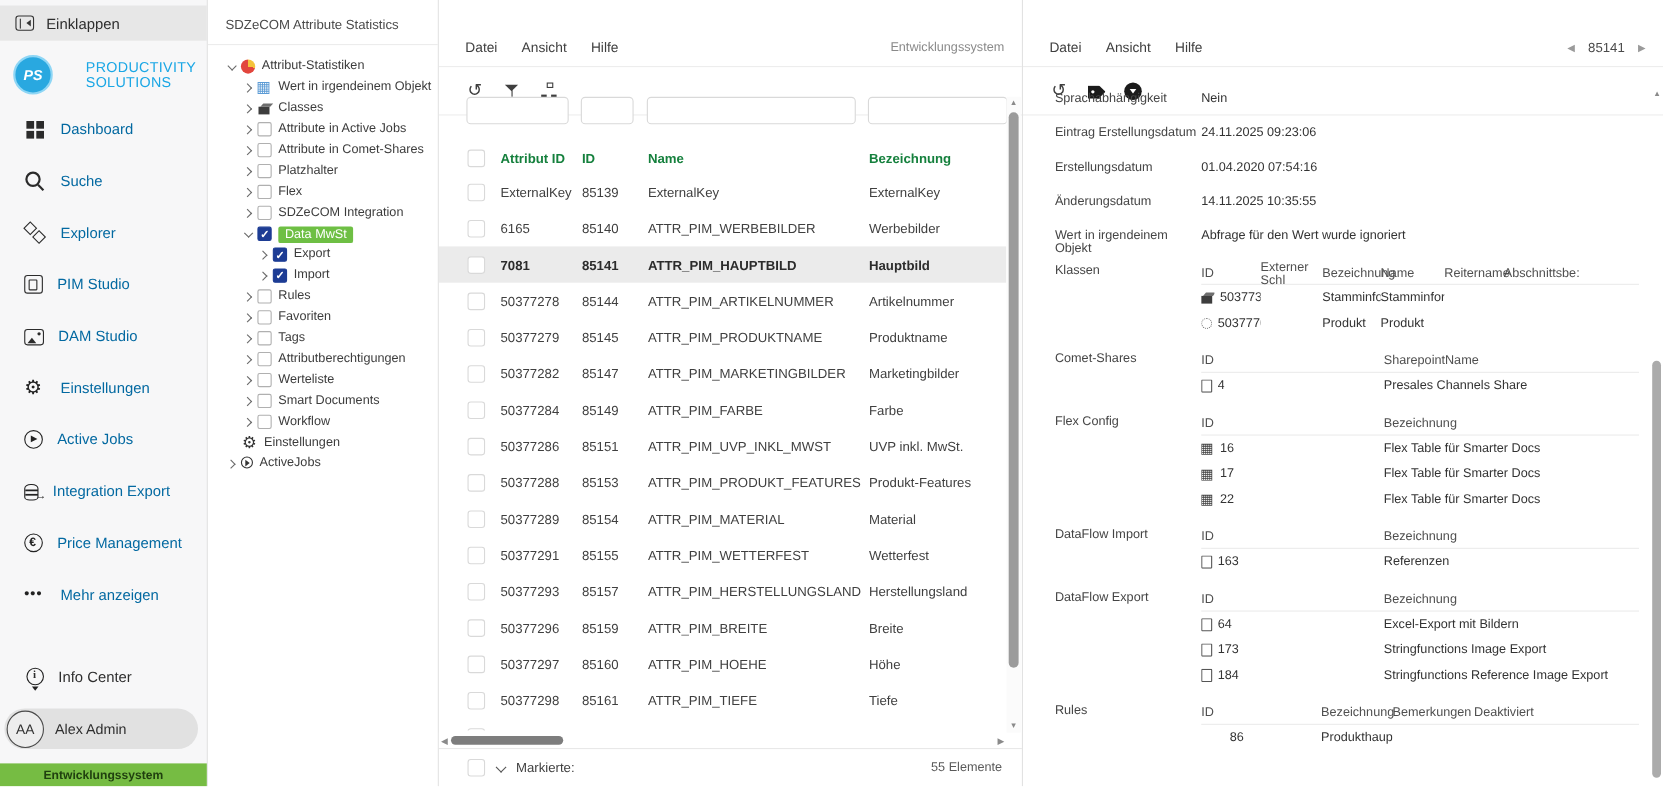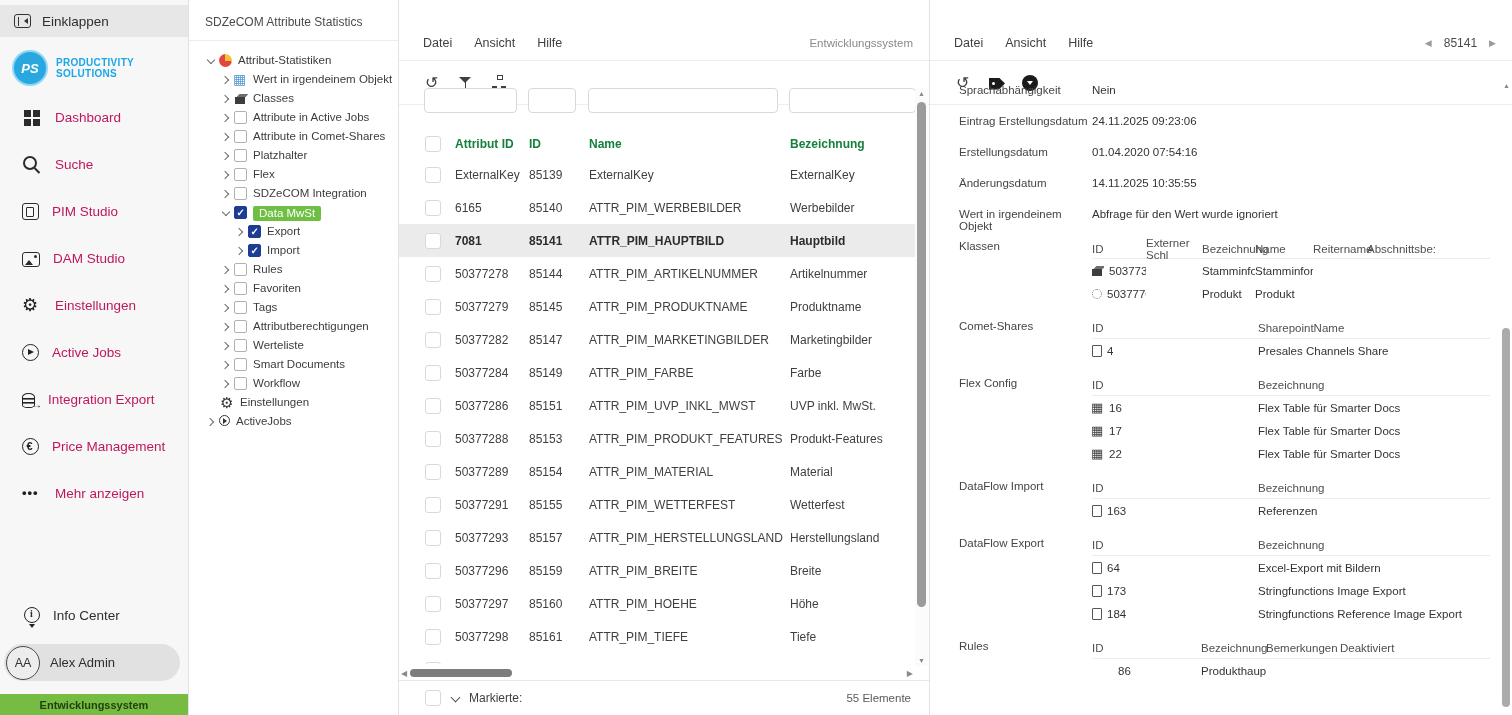--- a/index.html
+++ b/index.html
@@ -10,23 +10,23 @@
   
   .sidebar { position:absolute; left:0; top:0; width:189px; height:715px; background:#f7f7f8; border-right:1px solid #e2e2e2; }
   .collapse-row { position:absolute; top:5px; left:0; right:0; height:32px; background:#e7e7e7;
                   display:flex; align-items:center; gap:11px; padding-left:14px; font-size:13.5px; color:#2e2e2e; cursor:pointer; }
   .icn-collapse { position:relative; width:17px; height:14px; border:1.7px solid #333; border-radius:3px; flex:none; }
   .icn-collapse::before { content:""; position:absolute; left:2.5px; top:1.5px; bottom:1.5px; width:1.8px; background:#333; }
   .icn-collapse::after { content:""; position:absolute; right:2.5px; top:2.5px; border-top:3px solid transparent; border-bottom:3px solid transparent; border-right:4px solid #333; }
   .logo-row { position:absolute; top:50px; left:12px; display:flex; align-items:center; gap:8px; }
   .logo-badge { width:36px; height:36px; border-radius:50%; background:#29a8e0; border:2px solid #8ed6f5;
                 color:#fff; font-size:13px; font-weight:bold; font-style:italic; display:flex; align-items:center; justify-content:center; }
-  .logo-text { color:#1ba7e5; font-size:10px; font-weight:bold; line-height:1.1; letter-spacing:.3px; }
+  .logo-text { color:#1ba7e5; font-size:13px; font-weight:normal; line-height:1.1; letter-spacing:.3px;margin-left:22px; }
   .nav { position:absolute; top:94px; left:0; right:0; }
-  .nav-item { height:47px; display:flex; align-items:center; gap:13px; padding-left:22px; font-size:13.5px; color:#be185d; cursor:pointer; }
+  .nav-item { height:47px; display:flex; align-items:center; gap:13px; padding-left:22px; font-size:13.5px; color:#0369a1; cursor:pointer; }
   .nav-icon { position:relative; width:20px; height:20px; flex:none; color:#222; }
   .nav-icon[data-icon="dashboard"]::before { content:""; position:absolute; top:2px; left:2px; width:7px; height:7px; background:#2b2b2b; box-shadow:9px 0 0 #2b2b2b, 0 9px 0 #2b2b2b, 9px 9px 0 #2b2b2b; }
   .nav-icon[data-icon="search"]::before { content:""; position:absolute; top:1px; left:1px; width:10px; height:10px; border:2px solid #2b2b2b; border-radius:50%; }
   .nav-icon[data-icon="search"]::after { content:""; position:absolute; bottom:1px; right:4px; width:2px; height:7px; background:#2b2b2b; transform:rotate(-45deg); }
   .nav-icon[data-icon="explorer"]::before { content:""; position:absolute; top:1px; left:1px; width:7px; height:7px; border:1.7px solid #2b2b2b; transform:rotate(45deg); }
   .nav-icon[data-icon="explorer"]::after { content:""; position:absolute; bottom:2px; right:2px; width:7px; height:7px; border:1.7px solid #2b2b2b; transform:rotate(45deg); }
   .nav-icon[data-icon="pim-studio"] { border:1.8px solid #2b2b2b; border-radius:3px; width:17px; height:17px; }
   .nav-icon[data-icon="pim-studio"]::before { content:""; position:absolute; left:3px; top:2.5px; width:6px; height:8px; border:1.5px solid #2b2b2b; border-radius:1px; }
   .nav-icon[data-icon="dam-studio"] { border:1.8px solid #2b2b2b; border-radius:3px; width:18px; height:15px; margin-top:2px; }
   .nav-icon[data-icon="dam-studio"]::before { content:""; position:absolute; bottom:1.5px; left:2px; border-left:4.5px solid transparent; border-right:4.5px solid transparent; border-bottom:5.5px solid #2b2b2b; }
@@ -170,20 +170,24 @@
         <div class="nav-item">
           <span class="nav-icon" data-icon="dashboard"></span>
           <span class="nav-label">Dashboard</span>
         </div>
 
         <div class="nav-item">
           <span class="nav-icon" data-icon="search"></span>
           <span class="nav-label">Suche</span>
         </div>
 
+        <div class="nav-item">
+          <span class="nav-icon" data-icon="explorer"></span>
+          <span class="nav-label">Explorer</span>
+        </div>
 
         <div class="nav-item">
           <span class="nav-icon" data-icon="pim-studio"></span>
           <span class="nav-label">PIM Studio</span>
         </div>
 
         <div class="nav-item">
           <span class="nav-icon" data-icon="dam-studio"></span>
           <span class="nav-label">DAM Studio</span>
         </div>

